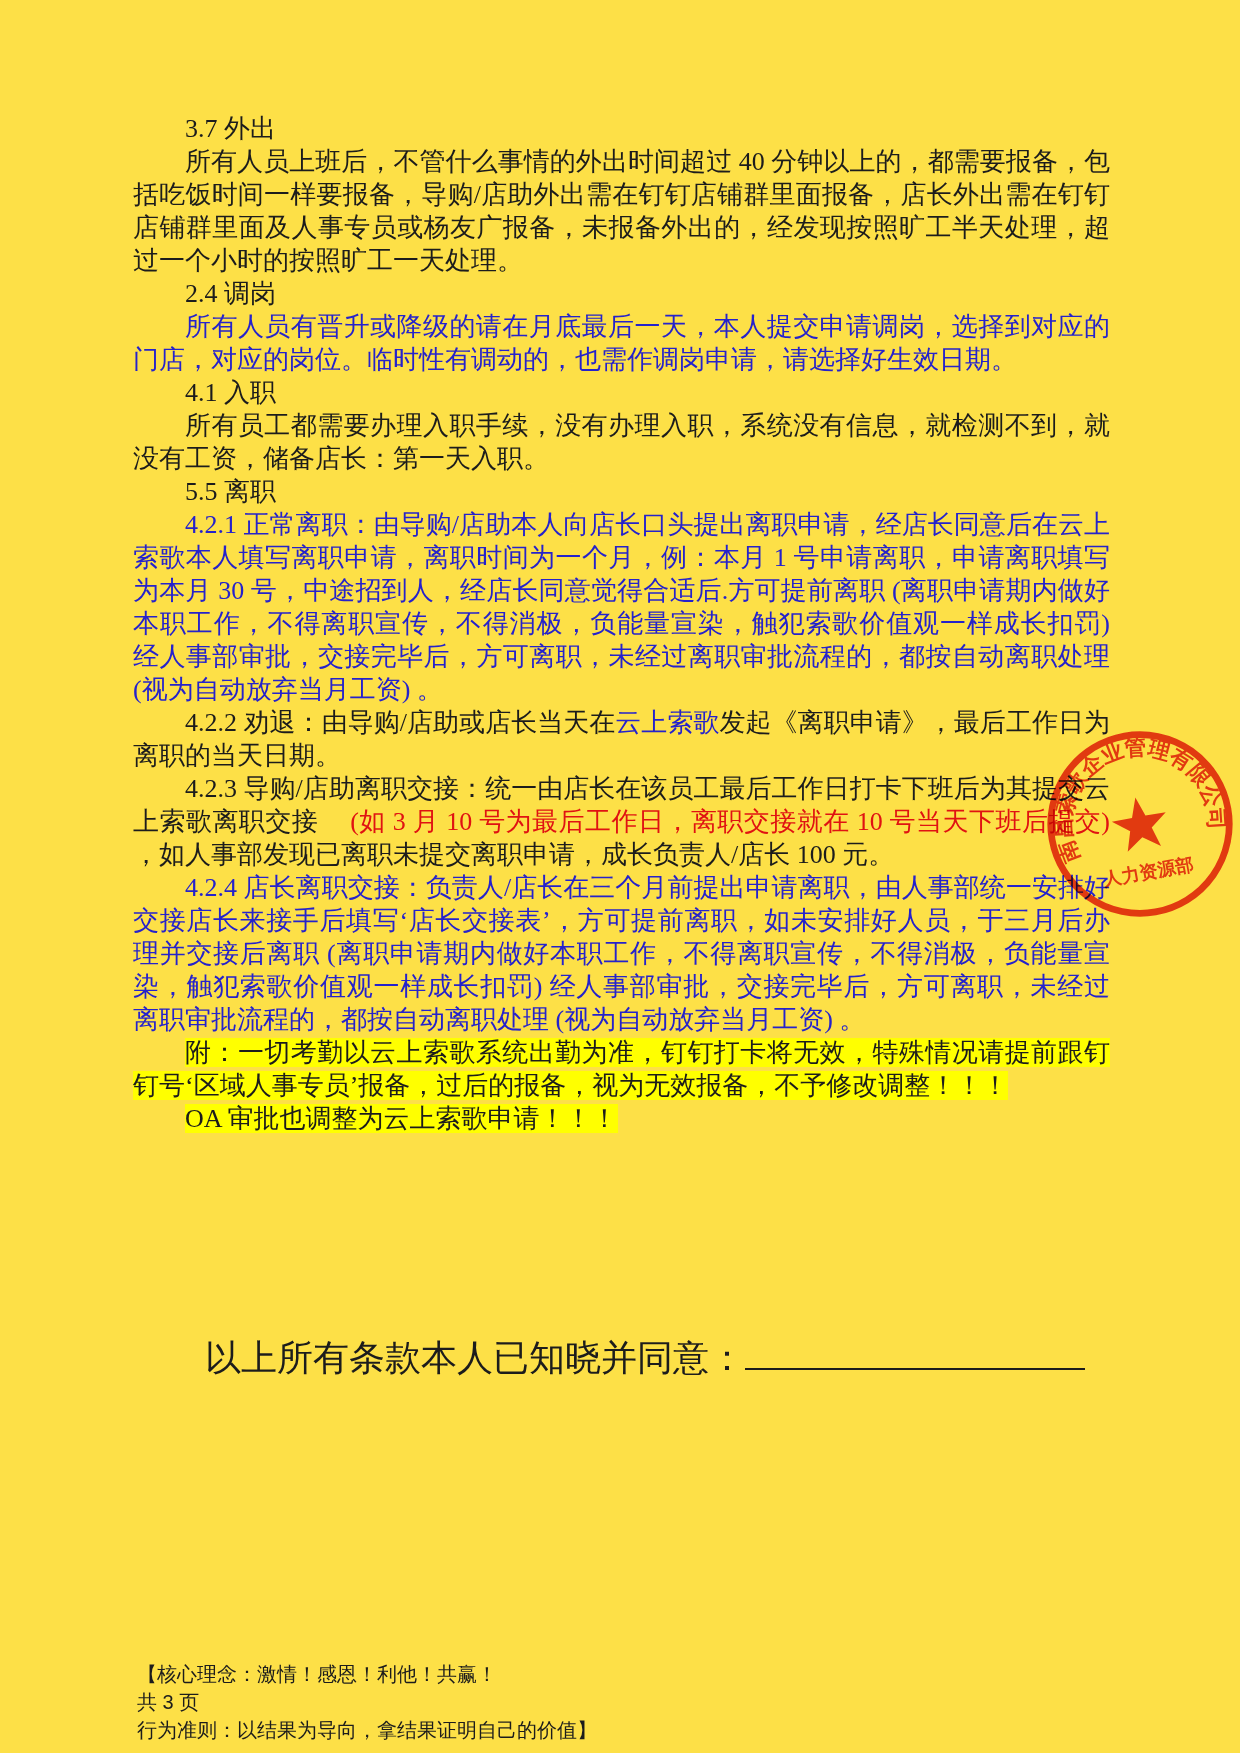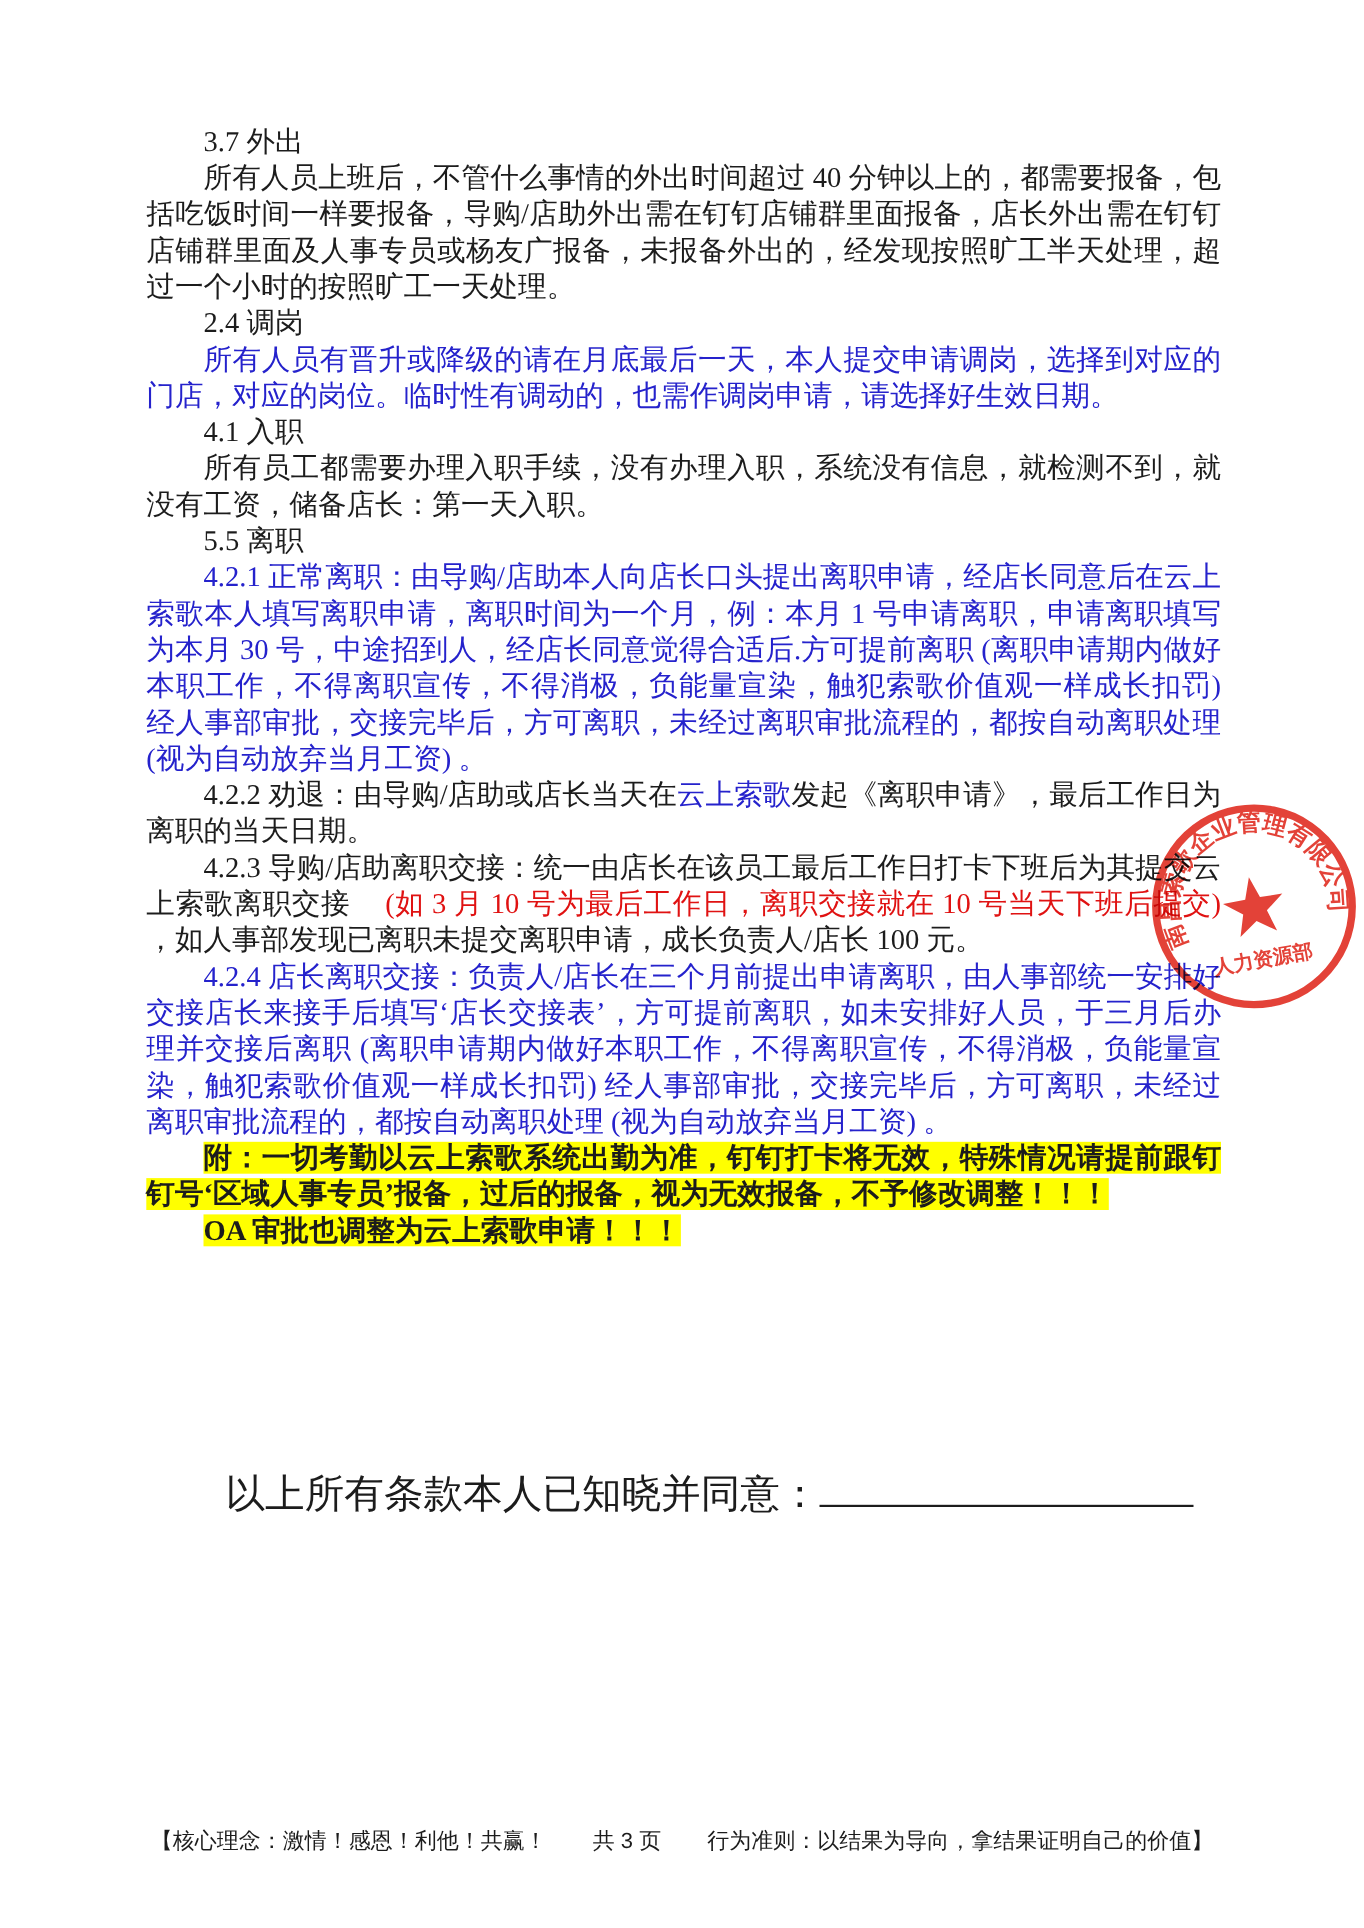--- a/index.html
+++ b/index.html
@@ -1,55 +1,56 @@
 <!DOCTYPE html>
 <html lang="zh" style="--ink: #1c1c1c; --blue: #2522cc; --red: #e01212; --highlight: #ffff00; --seal: #e0281c;"><head>
 <meta charset="utf-8">
 <style>
   html,body{margin:0;padding:0;background:#888;}
   .page{
     position:relative;
     width:1240px;height:1753px;
     margin:0 auto;
-    background:#ffffff;
+    background:#fde047;
     font-family:"Liberation Serif","DejaVu Serif",serif;
     color:var(--ink,#1c1c1c);
     overflow:hidden;
   }
   .content{
     position:absolute;
     left:133px;top:112px;width:977px;
     font-size:26px;line-height:33px;
     text-align:justify;
   }
   .content p{
     margin:0;
     text-indent:2em;
   }
   .c-blue{color:var(--blue,#2522cc);}
   .c-red{color:var(--red,#e01212);margin-left:25px;}
-  .hl{background:var(--highlight,#ffff00);font-weight:bold;}
+  .hl{background:var(--highlight,#ffff00);}
   .signature{
     position:absolute;
     left:133px;top:1332px;width:977px;
     font-size:36px;line-height:36px;
   }
   .signature .label{margin-left:2em;}
   .sig-line{
     display:inline-block;
     width:340px;height:1em;
     border-bottom:2px solid #1c1c1c;
     vertical-align:baseline;
   }
   .footer{
     position:absolute;
     left:137px;top:1660px;width:966px;
     display:flex;justify-content:space-between;align-items:baseline;
     font-size:20px;line-height:28px;
     font-family:"Liberation Sans","DejaVu Sans",sans-serif;
+    flex-direction:column;
   }
   .seal{
     position:absolute;
     left:1044px;top:728px;
     width:192px;height:192px;
     transform:rotate(-10deg);
     opacity:0.88;
     mix-blend-mode:multiply;
     pointer-events:none;
   }

